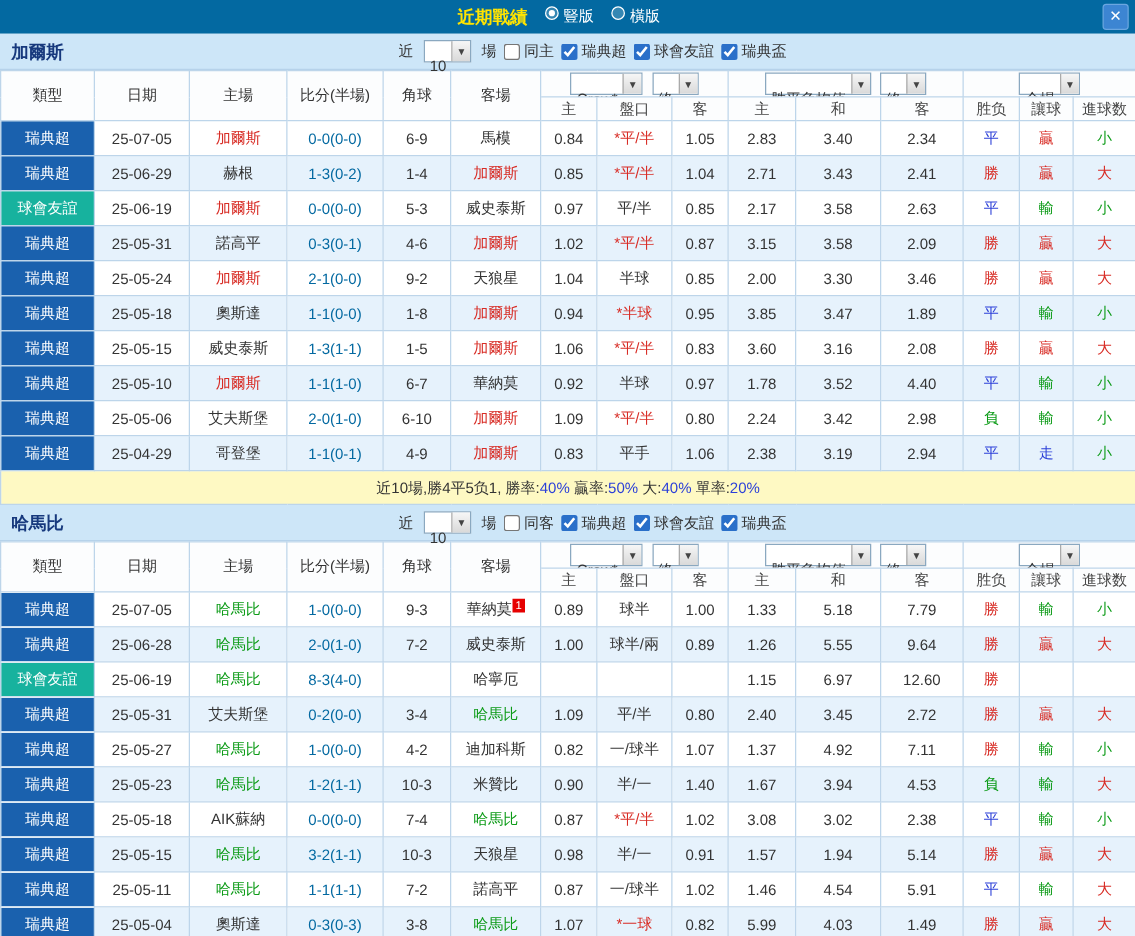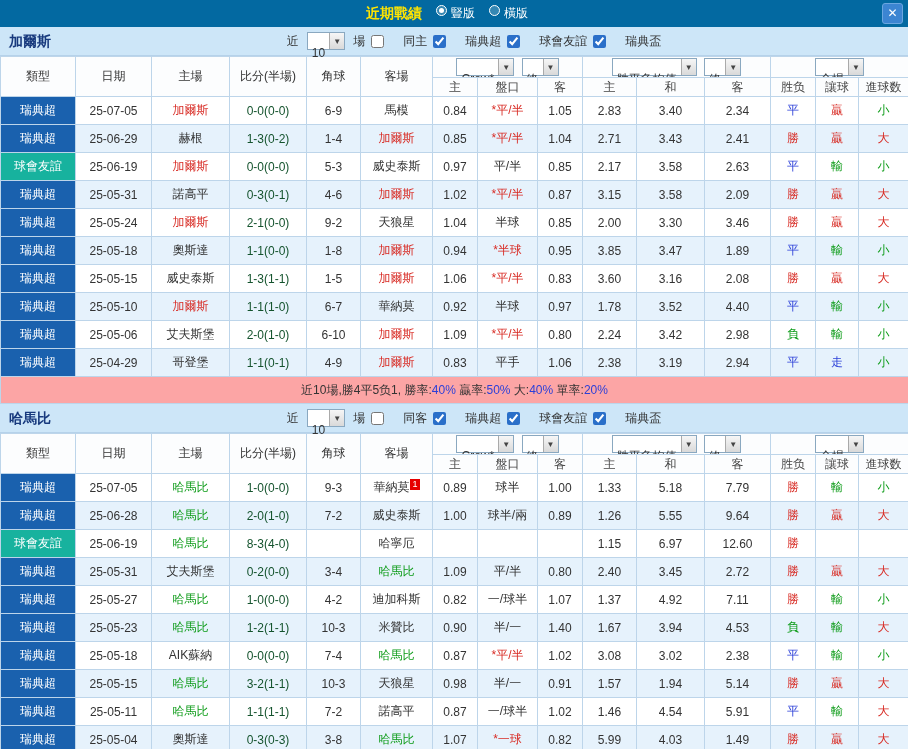--- a/index.html
+++ b/index.html
@@ -11,21 +11,21 @@
 .tb-title{color:#ffe400;font-weight:bold;font-size:14px;margin-right:14px}
 .radio{display:inline-flex;color:#fff;margin-right:14px;cursor:pointer}
 .radio .dot{width:11px;height:11px;border:1px solid #fff;border-radius:50%;margin-right:4px;position:relative;background:rgba(255,255,255,.2)}
 .radio.on .dot::after{content:"";position:absolute;left:2px;top:2px;right:2px;bottom:2px;background:#fff;border-radius:50%}
 .closebtn{position:absolute;right:5px;top:3px;width:21px;height:21px;background:#3c85d2;border:1px solid #6aa6e0;border-radius:3px;color:#fff;font-size:12px;line-height:19px;text-align:center;cursor:pointer}
 
 
 .team-bar{height:29px;background:#cde6f8;border-bottom:1px solid #b6d2ea;display:flex;align-items:center;justify-content:center;position:relative}
 .team-name{position:absolute;left:9px;top:0;line-height:29px;color:#17397d;font-weight:bold;font-size:14px}
 .filters{display:flex;align-items:center;gap:6px;margin-left:40px}
-.filters label{display:inline-flex;align-items:center;gap:19px;cursor:pointer}
+.filters label{display:inline-flex;align-items:center;gap:3px;cursor:pointer}
 input[type=checkbox]{width:13px;height:13px;accent-color:#2a6fc9;margin:0}
 
 
 .sel{display:inline-flex;align-items:stretch;border:1px solid #8aa8c0;background:#fff;height:18px;margin:0 2px;cursor:pointer;vertical-align:middle}
 .sel-txt{padding:12px 4px;line-height:16px;font-size:12px;white-space:nowrap}
 .sel-arr{width:15px;background:linear-gradient(#f6f6f6,#d9d9d9);border-left:1px solid #aaa;font-size:8px;color:#444;display:flex;align-items:center;justify-content:center}
 
 
 table{border-collapse:collapse;width:908px;table-layout:fixed}
 th,td{border:1px solid #bdd5ea;text-align:center;font-size:12px;padding:0;overflow:hidden;white-space:nowrap}
@@ -33,22 +33,22 @@
 tr.hrow1 th{height:21px}
 tr.hrow2 th{height:19px;color:#444}
 tbody td{height:28px;background:#fff}
 tbody tr.alt td{background:#e6f2fc}
 td.league{color:#fff}
 td.lg-super{background:#1a61ae !important}
 td.lg-friendly{background:#17b29e !important}
 .c-red{color:#d82c25}
 .c-green{color:#0c9b17}
 .c-blue{color:#2b3fd8}
-.c-score{color:#14532d}
-tfoot td{height:27px;background:#fca5a5;color:#333}
+.c-score{color:#0369a1}
+tfoot td{height:27px;background:#fef9c3;color:#333}
 sup.redcard{display:inline-block;background:#e60000;color:#fff;font-size:9px;line-height:11px;padding:0 2px;margin-left:1px;vertical-align:4px}
 </style>
 </head>
 <body>
 
 <div class="topbar">
   <span class="tb-title">近期戰績</span>
   <span class="radio on">
     <span class="dot"></span>
     <span>豎版</span>

